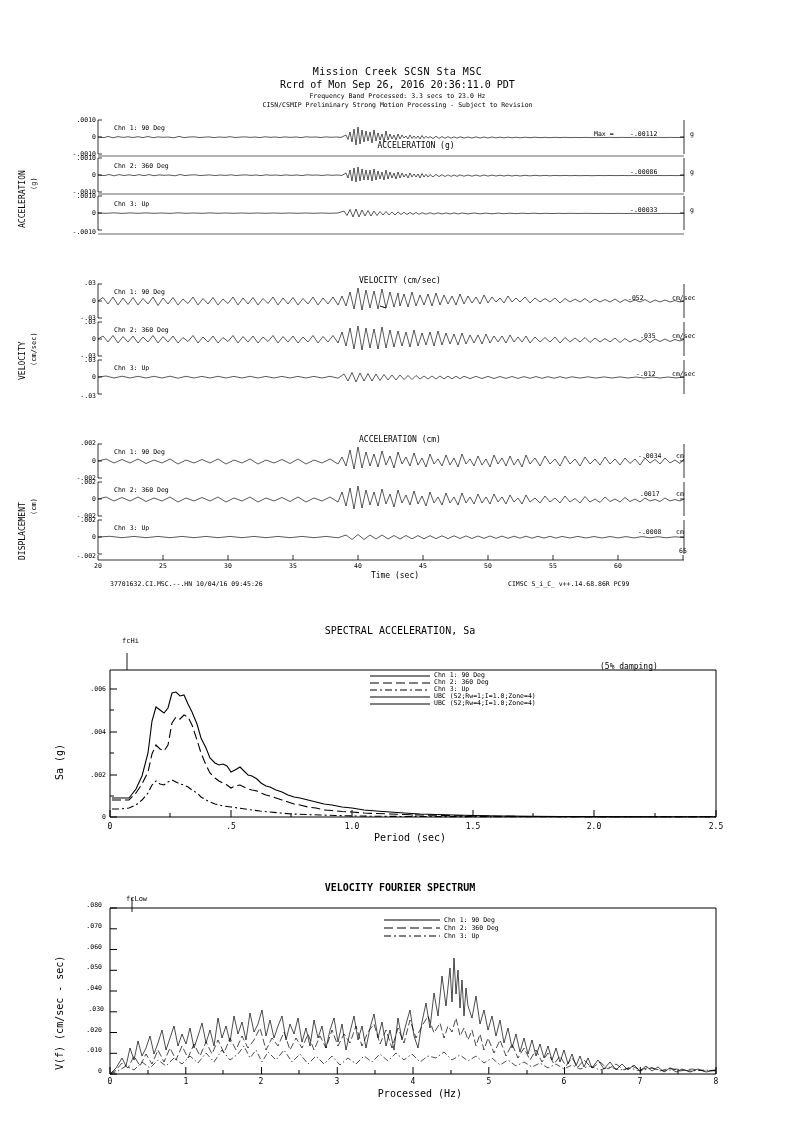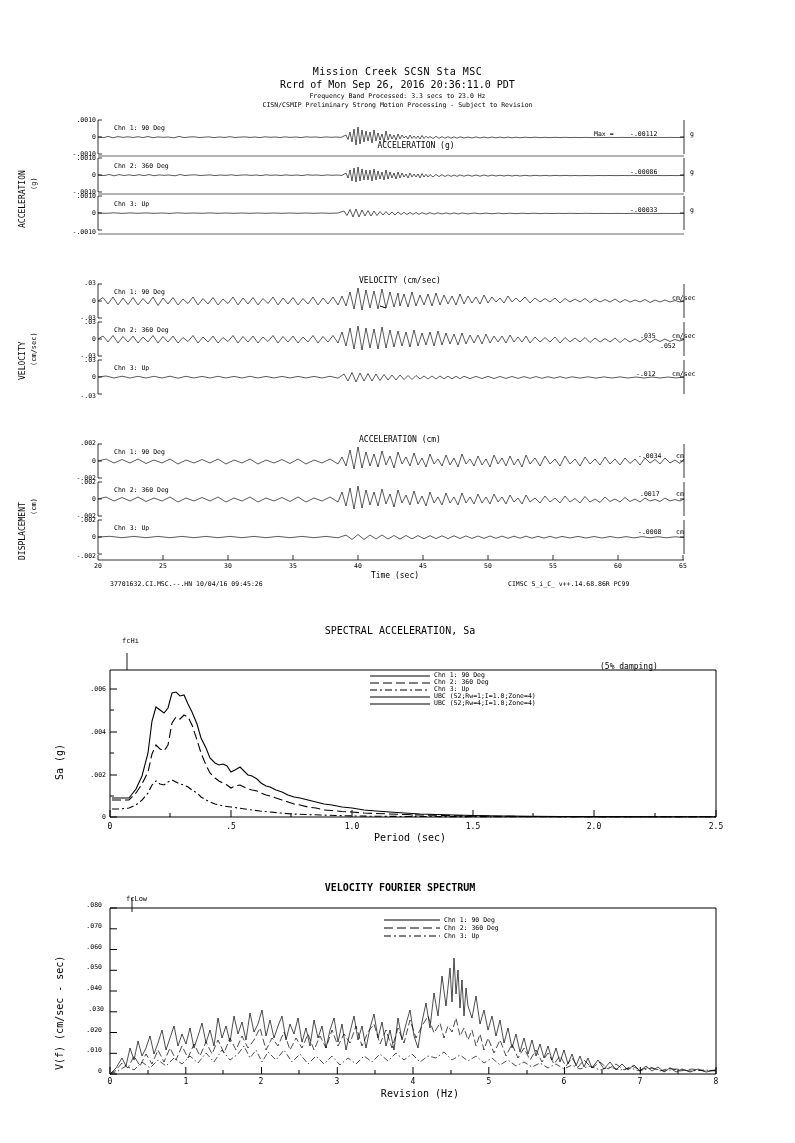--- a/index.html
+++ b/index.html
@@ -123,21 +123,21 @@
 <div class="abs tiny mono" style="left:66px;top:335px;width:30px;text-align:right;">0</div>
 <div class="abs tiny mono" style="left:58px;top:352px;width:38px;text-align:right;">-.03</div>
 <div class="abs tiny mono" style="left:66px;top:356px;width:30px;text-align:right;">.03</div>
 <div class="abs tiny mono" style="left:66px;top:373px;width:30px;text-align:right;">0</div>
 <div class="abs tiny mono" style="left:58px;top:392px;width:38px;text-align:right;">-.03</div>
 
 <div class="abs tiny mono" style="left:114px;top:288px;">Chn 1: 90 Deg</div>
 <div class="abs tiny mono" style="left:114px;top:326px;">Chn 2: 360 Deg</div>
 <div class="abs tiny mono" style="left:114px;top:364px;">Chn 3: Up</div>
 
-<div class="abs tiny mono" style="left:660px;top:294px;margin-top:48px;">.052</div>
+<div class="abs tiny mono" style="left:628px;top:294px;">.052</div>
 <div class="abs tiny mono" style="left:672px;top:294px;">cm/sec</div>
 <div class="abs tiny mono" style="left:640px;top:332px;">.035</div>
 <div class="abs tiny mono" style="left:672px;top:332px;">cm/sec</div>
 <div class="abs tiny mono" style="left:636px;top:370px;">-.012</div>
 <div class="abs tiny mono" style="left:672px;top:370px;">cm/sec</div>
 
 <div class="abs ctr t8 mono" style="left:280px;top:435px;width:240px;">ACCELERATION (cm)</div>
 <div class="abs vert t8 mono" style="left:18px;top:440px;height:120px;">DISPLACEMENT</div>
 <div class="abs vert t7 mono" style="left:30px;top:485px;height:30px;">(cm)</div>
 
@@ -205,21 +205,21 @@
 
 <div class="abs tiny mono ctr" style="left:84px;top:562px;width:28px;">20</div>
 <div class="abs tiny mono ctr" style="left:149px;top:562px;width:28px;">25</div>
 <div class="abs tiny mono ctr" style="left:214px;top:562px;width:28px;">30</div>
 <div class="abs tiny mono ctr" style="left:279px;top:562px;width:28px;">35</div>
 <div class="abs tiny mono ctr" style="left:344px;top:562px;width:28px;">40</div>
 <div class="abs tiny mono ctr" style="left:409px;top:562px;width:28px;">45</div>
 <div class="abs tiny mono ctr" style="left:474px;top:562px;width:28px;">50</div>
 <div class="abs tiny mono ctr" style="left:539px;top:562px;width:28px;">55</div>
 <div class="abs tiny mono ctr" style="left:604px;top:562px;width:28px;">60</div>
-<div class="abs tiny mono ctr" style="left:669px;top:562px;width:28px;">65</div>
+<div class="abs tiny mono ctr" style="left:669px;top:547px;width:28px;">65</div>
 
 <div class="abs t8 mono ctr" style="left:330px;top:571px;width:130px;">Time (sec)</div>
 <div class="abs tiny mono" style="left:110px;top:580px;">37701632.CI.MSC.--.HN 10/04/16 09:45:26</div>
 <div class="abs tiny mono" style="left:508px;top:580px;">CIMSC S_i_C_  v++.14.68.86R PC99</div>
 
 <div class="abs ctr t10 mono" style="left:200px;top:625px;width:400px;">SPECTRAL ACCELERATION, Sa</div>
 <div class="abs t8 mono" style="left:600px;top:662px;">(5% damping)</div>
 <div class="abs t7 mono" style="left:122px;top:637px;">fcHi</div>
 <div class="abs vert t10 mono" style="left:54px;top:720px;height:60px;">Sa (g)</div>
 
@@ -358,17 +358,17 @@
 
 <div class="abs t8 mono ctr" style="left:96px;top:1077px;width:28px;">0</div>
 <div class="abs t8 mono ctr" style="left:172px;top:1077px;width:28px;">1</div>
 <div class="abs t8 mono ctr" style="left:247px;top:1077px;width:28px;">2</div>
 <div class="abs t8 mono ctr" style="left:323px;top:1077px;width:28px;">3</div>
 <div class="abs t8 mono ctr" style="left:399px;top:1077px;width:28px;">4</div>
 <div class="abs t8 mono ctr" style="left:475px;top:1077px;width:28px;">5</div>
 <div class="abs t8 mono ctr" style="left:550px;top:1077px;width:28px;">6</div>
 <div class="abs t8 mono ctr" style="left:626px;top:1077px;width:28px;">7</div>
 <div class="abs t8 mono ctr" style="left:702px;top:1077px;width:28px;">8</div>
-<div class="abs t9 mono ctr" style="left:340px;top:1088px;width:160px;">Revision (Hz)</div>
+<div class="abs t9 mono ctr" style="left:340px;top:1088px;width:160px;">Processed (Hz)</div>
 
 <div class="abs tiny mono" style="left:444px;top:916px;">Chn 1: 90 Deg</div>
 <div class="abs tiny mono" style="left:444px;top:924px;">Chn 2: 360 Deg</div>
 <div class="abs tiny mono" style="left:444px;top:932px;">Chn 3: Up</div>
 
 </body></html>

